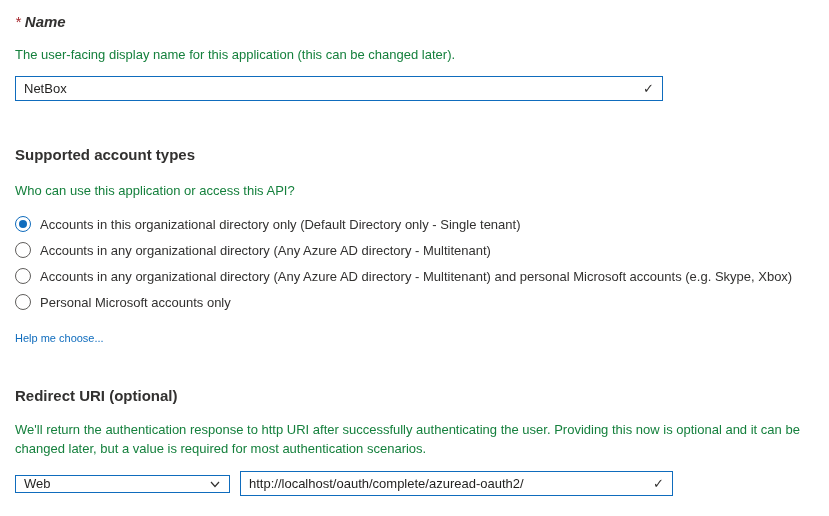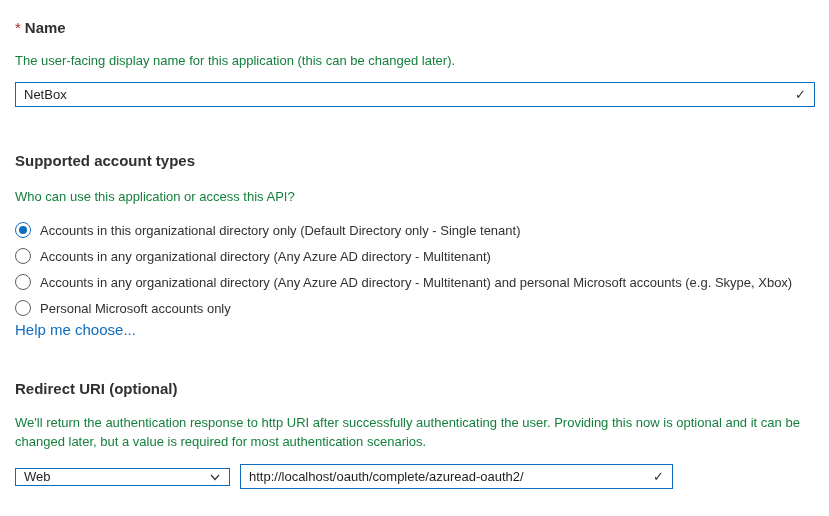--- a/index.html
+++ b/index.html
@@ -18,34 +18,34 @@
   .required-star {
     color: #a4262c;
     font-weight: 400;
     margin-right: 4px;
   }
   .desc {
     font-size: 13px;
     color: #15803d;
     line-height: 19px;
   }
-  .name-title { margin-top: 9px; }
+  .name-title { margin-top: 3px; font-style: italic; }
   .name-desc { margin-top: 15px; }
   .text-input {
     margin-top: 12px;
     height: 25px;
     border: 1px solid #0f6cbd;
     display: flex;
     align-items: center;
     padding: 0 8px;
     font-size: 13px;
     color: #201f1e;
     background: #fff;
   }
-  .name-input { width: 800px; }
+  .name-input { width: 648px; }
   .text-input .value { flex: 1; white-space: nowrap; overflow: hidden; }
   .check {
     color: #323130;
     font-size: 13px;
     margin-left: 8px;
     flex: none;
   }
   .acct-title { margin-top: 45px; }
   .acct-question { margin-top: 18px; }
   .radio-group { margin-top: 11px; }
@@ -74,21 +74,22 @@
   }
   .radio.checked { border-color: #0f6cbd; }
   .radio.checked .dot { background: #0f6cbd; }
   .radio-label {
     font-size: 13px;
     margin-left: 9px;
     color: #323130;
   }
   .help-link {
     display: inline-block;
-    font-size: 15px;
+    margin-top: 17px;
+    font-size: 11px;
     color: #0f6cbd;
     text-decoration: none;
     cursor: pointer;
   }
   .redirect-title { margin-top: 41px; }
   .redirect-desc { margin-top: 16px; max-width: 802px; }
   .uri-row {
     margin-top: 13px;
     display: flex;
     gap: 10px;

